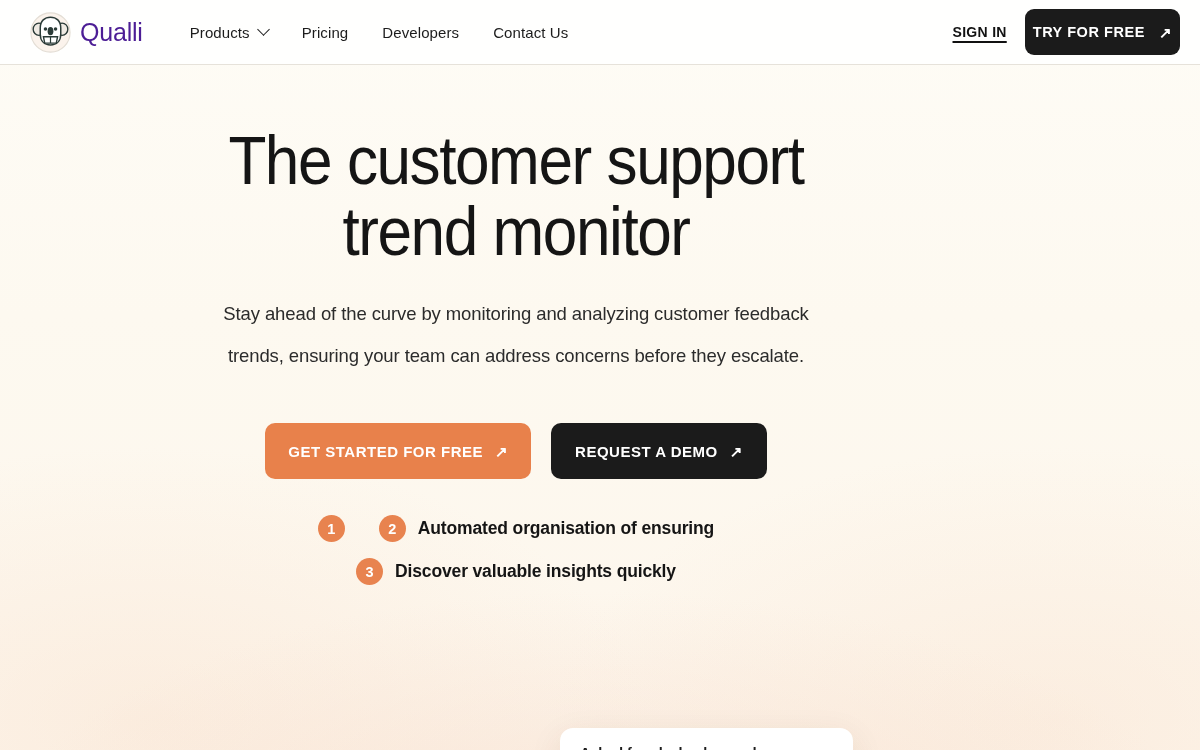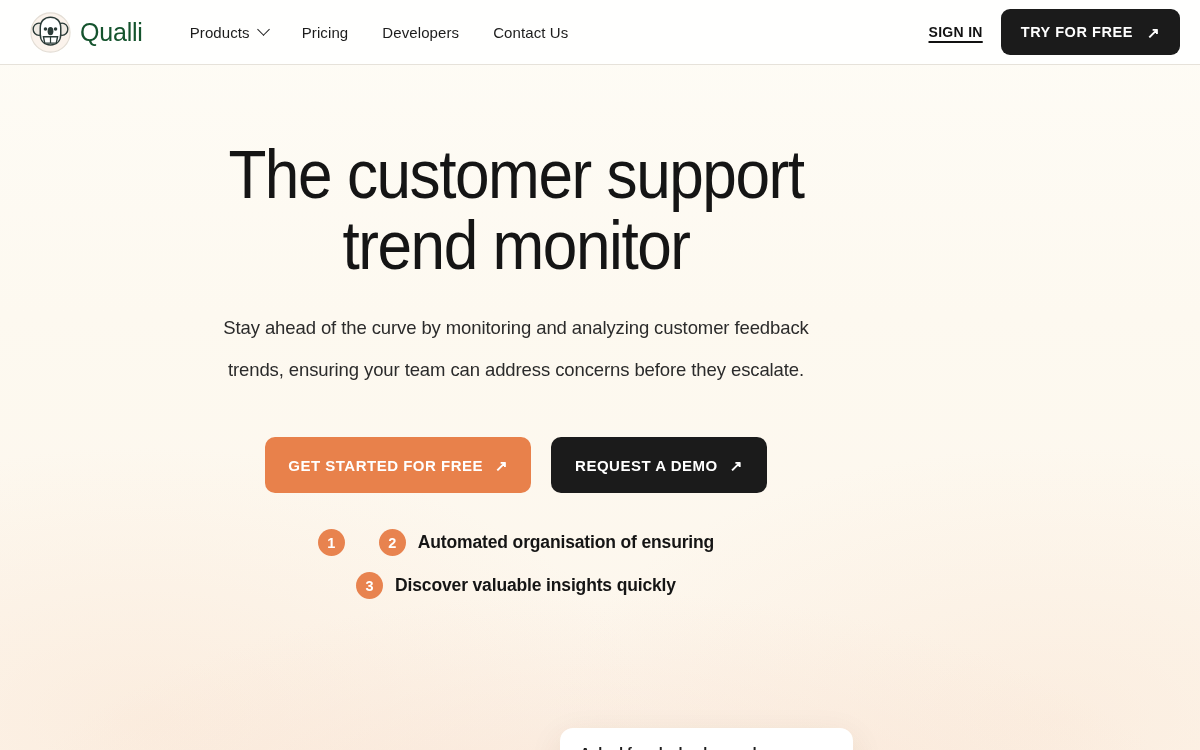--- a/index.html
+++ b/index.html
@@ -47,21 +47,21 @@
     gap: 9px;
     margin-left: 30px;
     cursor: pointer;
   }
 
   .brand-mark { width: 41px; height: 41px; display: block; }
 
   .brand-name {
     font-size: 25px;
     letter-spacing: -0.2px;
-    color: #14532d;
+    color: #4c1d95;
     font-weight: 400;
   }
 
   nav.main-nav {
     display: flex;
     align-items: center;
     gap: 34px;
     margin-left: 47px;
     text-align: center;
   }
@@ -103,35 +103,35 @@
     text-decoration-thickness: 1.6px;
     cursor: pointer;
   }
 
   .btn-try {
     background: #1B1B1B;
     color: #fff;
     border: none;
     border-radius: 9px;
     height: 46px;
-    padding: 0 20px;
+    padding: 0 8px;
     font-family: "Liberation Sans", sans-serif;
     font-size: 14.5px;
     font-weight: 700;
     letter-spacing: 0.55px;
     display: flex;
     align-items: center;
     gap: 14px;
     cursor: pointer;
   }
 
   
   .hero {
     position: absolute;
-    top: 65px; left: 0;
+    top: 51px; left: 0;
     width: 1032px;
     text-align: center;
     z-index: 5;
   }
 
   h1.hero-title {
     margin: 74px auto 0;
     width: 790px;
     font-family: "Liberation Sans Narrow", "Liberation Sans", sans-serif;
     font-size: 69px;

